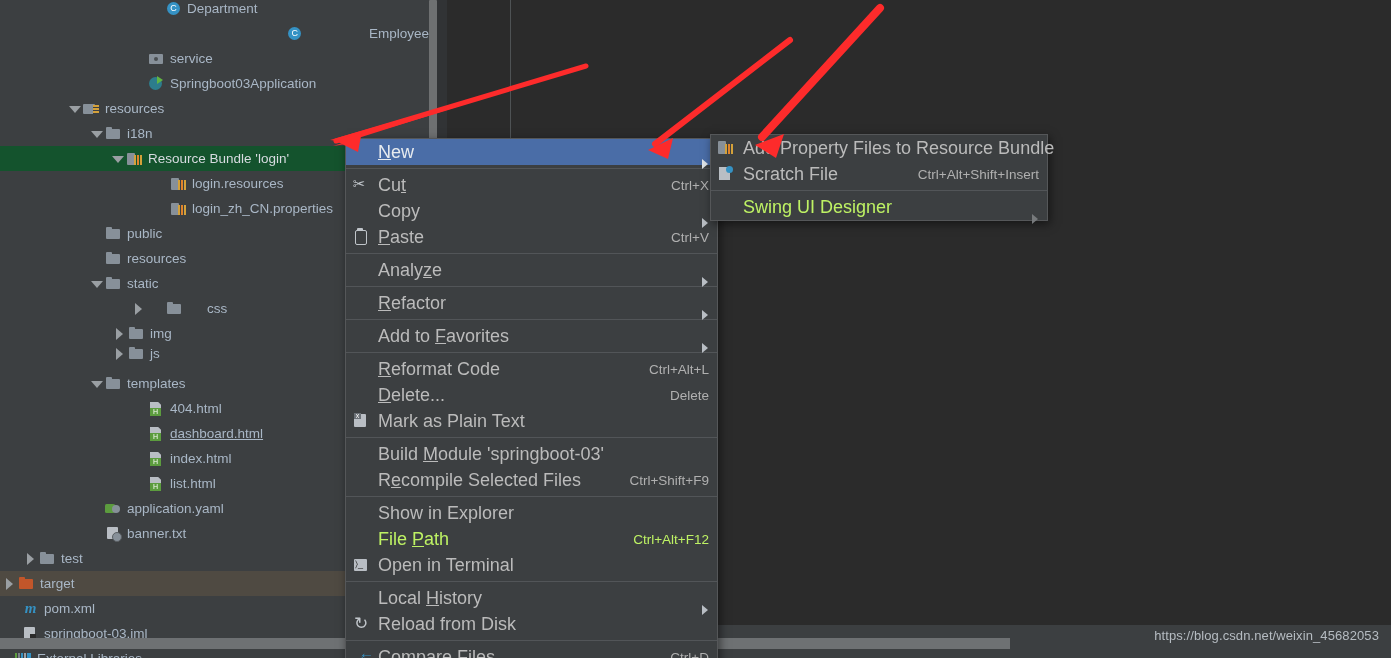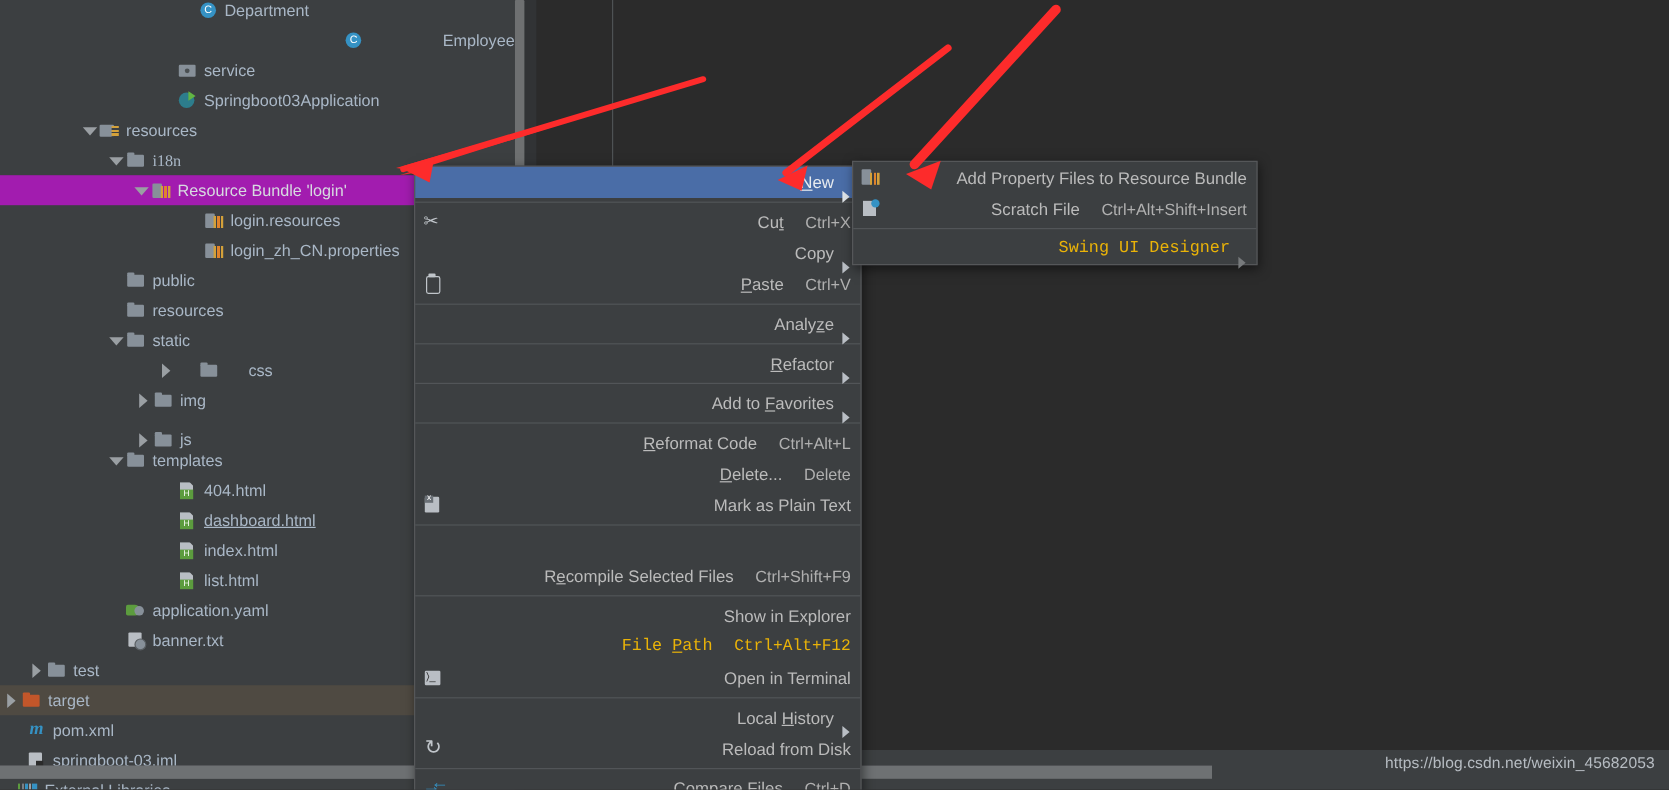--- a/index.html
+++ b/index.html
@@ -23,21 +23,21 @@
   .status-bar{position:absolute;left:437px;top:625px;width:954px;height:33px;background:#3c3f41;}
   .watermark{
     position:absolute;right:12px;top:628px;
     color:#b6bcc2;font-size:13px;letter-spacing:.1px;
   }
 
   
   .tree{position:absolute;top:0;left:0;width:429px;height:658px;background:#3c3f41;overflow:hidden;}
   .row{position:absolute;left:0;width:429px;height:25px;display:flex;align-items:center;white-space:nowrap;}
   .row .lbl{color:#a9b7c6;font-size:13.5px;}
-  .row.selected{background:#a21caf;}
+  .row.selected{background:#14532d;}
   .row.selected .lbl{color:#d7dbe0;}
   .row.hovered{background:#4f4a42;}
   .tw{width:13px;height:13px;flex:0 0 13px;position:relative;margin-right:2px;}
   .tw.down::after{content:"";position:absolute;left:1px;top:4px;border-left:6px solid transparent;border-right:6px solid transparent;border-top:7px solid #9a9fa3;}
   .tw.right::after{content:"";position:absolute;left:3px;top:1px;border-top:6px solid transparent;border-bottom:6px solid transparent;border-left:7px solid #9a9fa3;}
   .ico{width:17px;height:16px;flex:0 0 17px;margin-right:5px;position:relative;}
 
   
   .ico.folder::before{content:"";position:absolute;left:1px;top:3px;width:14px;height:10px;background:#879099;border-radius:1px;}
   .ico.folder::after{content:"";position:absolute;left:1px;top:1px;width:6px;height:3px;background:#879099;border-radius:1px 1px 0 0;}
@@ -84,28 +84,28 @@
 
   
   .menu{
     position:absolute;left:345px;top:138px;width:371px;
     background:#3c3f41;border:1px solid #555759;
     box-shadow:2px 3px 9px rgba(0,0,0,.5);
     padding:0;
   }
   .mi{position:relative;height:26px;display:flex;align-items:center;padding:0 8px 0 0;}
   .mi .mico{width:22px;flex:0 0 22px;height:16px;margin-left:5px;position:relative;}
-  .mi .mlabel{flex:1 1 auto;color:#bbbbbb;font-size:14px;white-space:nowrap;padding-left:5px;text-align:right;}
+  .mi .mlabel{flex:1 1 auto;color:#bbbbbb;font-size:18px;white-space:nowrap;padding-left:5px;}
   .mi .mkey{color:#b0b0b0;font-size:13.5px;margin-left:auto;padding-left:18px;white-space:nowrap;}
   .mi .marrow{width:14px;flex:0 0 14px;position:relative;margin-left:auto;}
   .mi .marrow::after{content:"";position:absolute;right:1px;top:7px;border-top:5px solid transparent;border-bottom:5px solid transparent;border-left:6px solid #b9bec4;}
   .mi.sel{background:#4a6da7;}
   .mi.sel .mlabel{color:#e7ebef;}
   .mi.sel .marrow::after{border-left-color:#dfe4e8;}
-  .mi.disabled .mlabel,.mi.disabled .mkey{color:#eab308;font-family:Liberation Mono, monospace;}
+  .mi.disabled .mlabel,.mi.disabled .mkey{color:#bef264;}
   .mi.disabled .marrow::after{border-left-color:#777a7c;}
   .msep{height:1px;background:#525558;margin:3px 0;}
   .mnem{text-decoration:underline;}
 
   
   .mico.cut::before{content:"\2702";position:absolute;left:2px;top:-2px;font-size:15px;color:#c0c5ca;}
   .mico.paste::before{content:"";position:absolute;left:4px;top:1px;width:10px;height:13px;border:1.5px solid #c0c5ca;border-radius:2px;}
   .mico.paste::after{content:"";position:absolute;left:6px;top:-1px;width:6px;height:3px;background:#c0c5ca;border-radius:1px;}
   .mico.plain::before{content:"";position:absolute;left:3px;top:1px;width:12px;height:13px;background:#b9bec4;border-radius:1px;}
   .mico.plain::after{content:"x";position:absolute;left:3px;top:0px;width:7px;height:6px;background:#6a7076;color:#fff;font-size:7px;line-height:6px;text-align:center;}
@@ -166,21 +166,21 @@
         <div class="tw"></div>
         <div class="ico spring"></div>
         <span class="lbl">Springboot03Application</span>
       </div>
       <div class="row" style="top: 96px;">
         <div style="width: 68px; flex: 0 0 68px;"></div>
         <div class="tw down"></div>
         <div class="ico folder-src"></div>
         <span class="lbl">resources</span>
       </div>
-      <div class="row" style="top: 121px; font-family: Liberation Serif, serif;">
+      <div class="row" style="top: 121px;">
         <div style="width: 90px; flex: 0 0 90px;"></div>
         <div class="tw down"></div>
         <div class="ico folder"></div>
         <span class="lbl">i18n</span>
       </div>
       <div class="row selected" style="top: 146px;">
         <div style="width: 111px; flex: 0 0 111px;"></div>
         <div class="tw down"></div>
         <div class="ico props"></div>
         <span class="lbl">Resource Bundle 'login'</span>
@@ -220,21 +220,21 @@
         <div class="tw right"></div>
         <div class="ico folder"></div>
         <span class="lbl">css</span>
       </div>
       <div class="row" style="top: 321px;">
         <div style="width: 113px; flex: 0 0 113px;"></div>
         <div class="tw right"></div>
         <div class="ico folder"></div>
         <span class="lbl">img</span>
       </div>
-      <div class="row" style="top: 354px;">
+      <div class="row" style="top: 341px;">
         <div style="width: 113px; flex: 0 0 113px;"></div>
         <div class="tw right"></div>
         <div class="ico folder"></div>
         <span class="lbl">js</span>
       </div>
       <div class="row" style="top: 371px;">
         <div style="width: 90px; flex: 0 0 90px;"></div>
         <div class="tw down"></div>
         <div class="ico folder"></div>
         <span class="lbl">templates</span>
@@ -360,20 +360,21 @@
         <span class="mlabel"><span class="mnem">D</span>elete...</span>
         <span class="mkey">Delete</span>
       </div>
       <div class="mi">
         <div class="mico plain"></div>
         <span class="mlabel">Mark as Plain Text</span>
       </div>
       <div class="msep"></div>
       <div class="mi">
         <div class="mico "></div>
+        <span class="mlabel">Build <span class="mnem">M</span>odule 'springboot-03'</span>
       </div>
       <div class="mi">
         <div class="mico "></div>
         <span class="mlabel">R<span class="mnem">e</span>compile Selected Files</span>
         <span class="mkey">Ctrl+Shift+F9</span>
       </div>
       <div class="msep"></div>
       <div class="mi">
         <div class="mico "></div>
         <span class="mlabel">Show in Explorer</span>

